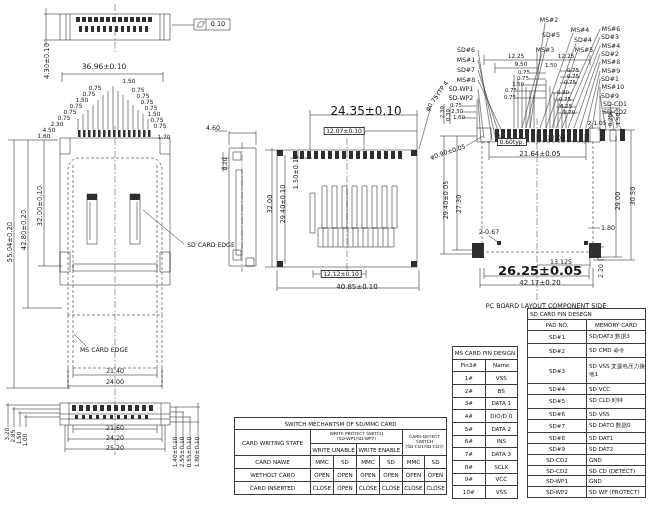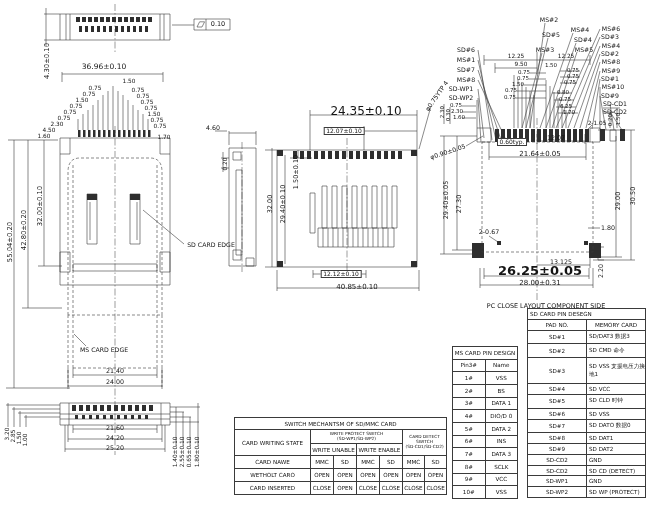--- a/index.html
+++ b/index.html
@@ -189,21 +189,21 @@
       <span class="lbl" style="left: 556px; top: 138px; font-size: 6.3px;">12.07</span>
       <span class="lbl" style="left: 540px; top: 154px; font-size: 7px;">21.64±0.05</span>
       <span class="lbl" style="left: 446px; top: 200px; font-size: 6.5px; transform: translate(-50%, -50%) rotate(-90deg);">29.40±0.05</span>
       <span class="lbl" style="left: 459px; top: 204px; font-size: 6.5px; transform: translate(-50%, -50%) rotate(-90deg);">27.30</span>
       <span class="lbl" style="left: 618px; top: 201px; font-size: 6.5px; transform: translate(-50%, -50%) rotate(-90deg);">29.00</span>
       <span class="lbl" style="left: 633px; top: 196px; font-size: 6.5px; transform: translate(-50%, -50%) rotate(-90deg);">30.50</span>
       <span class="lbl" style="left: 489px; top: 232px; font-size: 6.3px;">2-0.67</span>
       <span class="lbl" style="left: 608px; top: 228px; font-size: 6.3px;">1.80</span>
       <span class="lbl" style="left: 561px; top: 262px; font-size: 6.3px;">13.125</span>
       <span class="lbl" style="left: 540px; top: 270px; font-size: 13px; font-weight: bold;">26.25±0.05</span>
-      <span class="lbl" style="left: 540px; top: 283px; font-size: 7px;">28.00±0.31</span>
+      <span class="lbl" style="left: 540px; top: 283px; font-size: 7px;">42.17±0.20</span>
       <span class="lbl" style="left: 601px; top: 271px; font-size: 6.3px; transform: translate(-50%, -50%) rotate(-90deg);">2.20</span>
       <span class="lbl" style="left: 466px; top: 50px; font-size: 6.2px;">SD#6</span>
       <span class="lbl" style="left: 466px; top: 60px; font-size: 6.2px;">MS#1</span>
       <span class="lbl" style="left: 466px; top: 70px; font-size: 6.2px;">SD#7</span>
       <span class="lbl" style="left: 466px; top: 80px; font-size: 6.2px;">MS#8</span>
       <span class="lbl" style="left: 461px; top: 89px; font-size: 6.2px;">SD-WP1</span>
       <span class="lbl" style="left: 461px; top: 98px; font-size: 6.2px;">SD-WP2</span>
       <span class="lbl" style="left: 549px; top: 20px; font-size: 6.2px;">MS#2</span>
       <span class="lbl" style="left: 551px; top: 35px; font-size: 6.2px;">SD#5</span>
       <span class="lbl" style="left: 545px; top: 50px; font-size: 6.2px;">MS#3</span>
@@ -216,21 +216,21 @@
       <span class="lbl" style="left: 610px; top: 54px; font-size: 6.2px;">SD#2</span>
       <span class="lbl" style="left: 611px; top: 62px; font-size: 6.2px;">MS#8</span>
       <span class="lbl" style="left: 611px; top: 71px; font-size: 6.2px;">MS#9</span>
       <span class="lbl" style="left: 610px; top: 79px; font-size: 6.2px;">SD#1</span>
       <span class="lbl" style="left: 613px; top: 87px; font-size: 6.2px;">MS#10</span>
       <span class="lbl" style="left: 610px; top: 96px; font-size: 6.2px;">SD#9</span>
       <span class="lbl" style="left: 615px; top: 104px; font-size: 6.2px;">SD-CD1</span>
       <span class="lbl" style="left: 615px; top: 112px; font-size: 6.2px;">SD-CD2</span>
       <span class="lbl" style="left: 211px; top: 245px; font-size: 6.2px;">SD CARD EDGE</span>
       <span class="lbl" style="left: 104px; top: 350px; font-size: 6.2px;">MS CARD EDGE</span>
-      <span class="lbl" style="left: 546px; top: 306px; font-size: 6.4px;">PC CLOSE LAYOUT COMPONENT SIDE</span>
+      <span class="lbl" style="left: 546px; top: 306px; font-size: 6.4px;">PC BOARD LAYOUT COMPONENT SIDE</span>
     </div>
 
   <div id="ms-table" class="tbl">
       <table>
         <tbody>
           <tr>
             <td colspan="2">MS CARD PIN DESIGN</td>
           </tr>
           <tr>
             <th style="width:20px">Pin3#</th>

